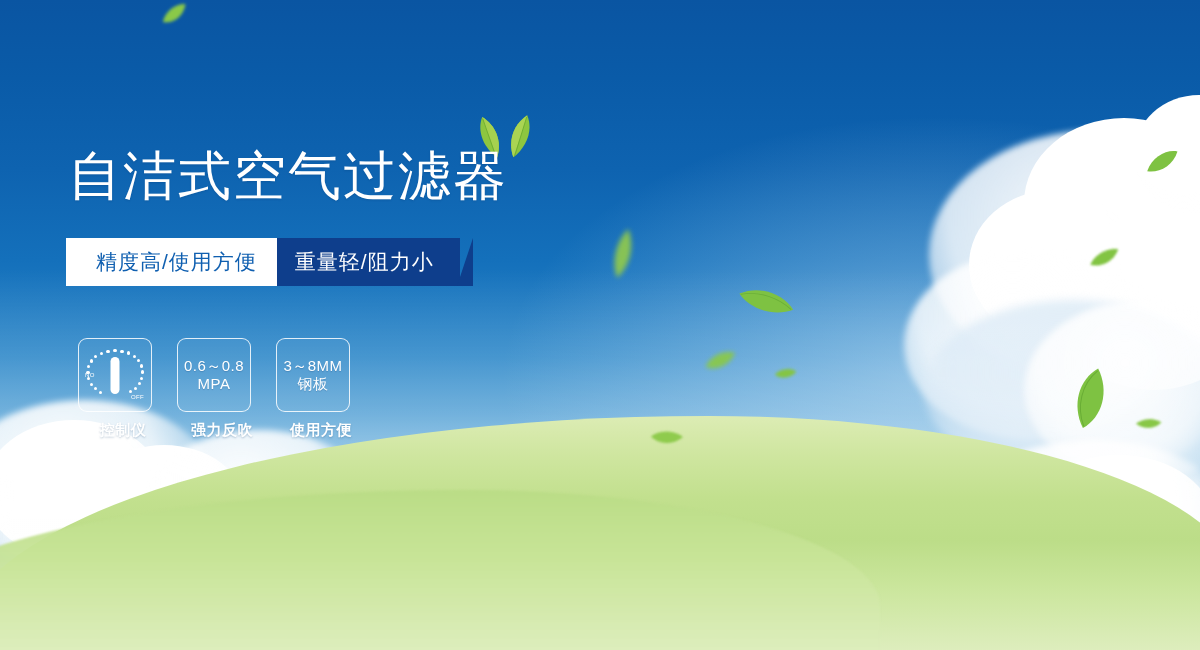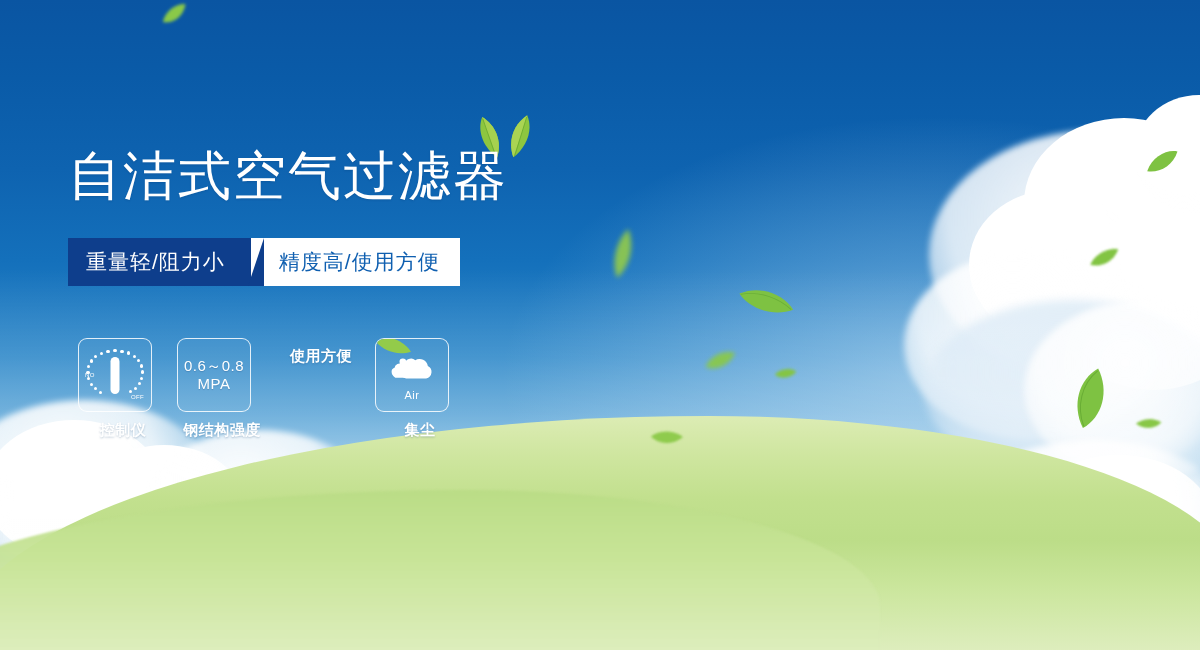--- a/index.html
+++ b/index.html
@@ -285,22 +285,22 @@
     <svg viewBox="0 0 40 20">
         <path d="M0 13 C11 0 29 -1 39 4 C29 18 11 20 0 13 Z" fill="#8fcb4d"></path>
       </svg>
   </div>
 
   <div class="content">
 
     <div class="title">自洁式空气过滤器</div>
 
     <div class="ribbon">
+      <div class="ribbon-seg seg-light">精度高/使用方便</div>
       <div class="ribbon-seg seg-dark">重量轻/阻力小</div>
-      <div class="ribbon-seg seg-light">精度高/使用方便</div>
     </div>
 
     <div class="features">
 
       <div class="feature">
         <div class="fbox">
           <div class="gauge">
             <div class="dot" style="left:27.4px; top:3.0px;"></div>
             <div class="dot" style="left:34.4px; top:3.5px;"></div>
             <div class="dot" style="left:41.0px; top:5.4px;"></div>
@@ -330,43 +330,30 @@
         <div class="flabel">控制仪</div>
       </div>
 
       <div class="feature">
         <div class="fbox">
           <div class="ftext">
             <div>0.6～0.8</div>
             <div>MPA</div>
           </div>
         </div>
-        <div class="flabel">钢结构强度</div>
+        <div class="flabel">强力反吹</div>
       </div>
 
 
       <div class="feature">
+        <div class="fbox">
+          <div class="ftext">
+            <div>3～8MM</div>
+            <div>钢板</div>
+          </div>
+        </div>
         <div class="flabel">使用方便</div>
       </div>
 
-      <div class="feature">
-        <div class="fbox" style="overflow:hidden;">
-          <div class="leaf" style="left:-4px; top:-2px; width:40px; height:18px; transform:rotate(32deg);">
-            <svg viewBox="0 0 46 20">
-                <path d="M0 14 C12 0 32 -2 45 4 C32 19 12 20 0 14 Z" fill="#93cb4a"></path>
-              </svg>
-          </div>
-          <div class="cloudicon">
-            <svg viewBox="0 0 58 48" style="width:58px;height:40px;display:block;">
-              <path d="M20 16 a8 8 0 0 1 13 -5 a10 10 0 0 1 15 7 a8 8 0 0 1 -2 15 h-24 a9 9 0 0 1 -2 -17 Z" fill="#ffffff"></path>
-              <path d="M8 20 a6 6 0 0 1 9 -4 a7 7 0 0 1 11 5 a6 6 0 0 1 -2 11 h-17 a7 7 0 0 1 -1 -12 Z" fill="#ffffff"></path>
-              <circle cx="9" cy="25" r="4.5" fill="#ffffff"></circle>
-              <circle cx="18" cy="13" r="4" fill="#ffffff"></circle>
-            </svg>
-            <div class="air">Air</div>
-          </div>
-        </div>
-        <div class="flabel">集尘</div>
-      </div>
 
     </div>
   </div>
 </div>
 
 </body></html>

